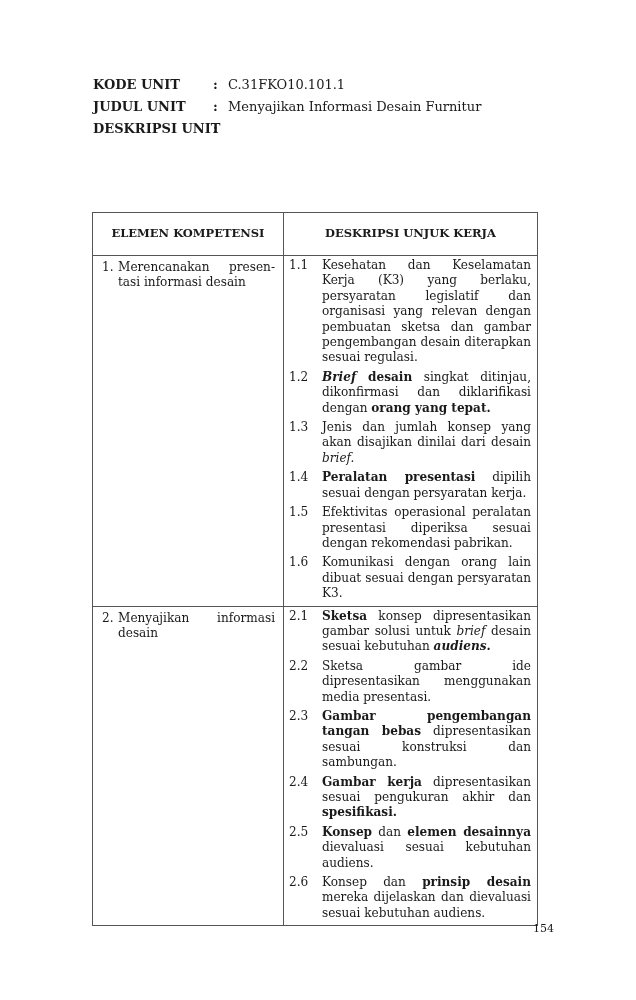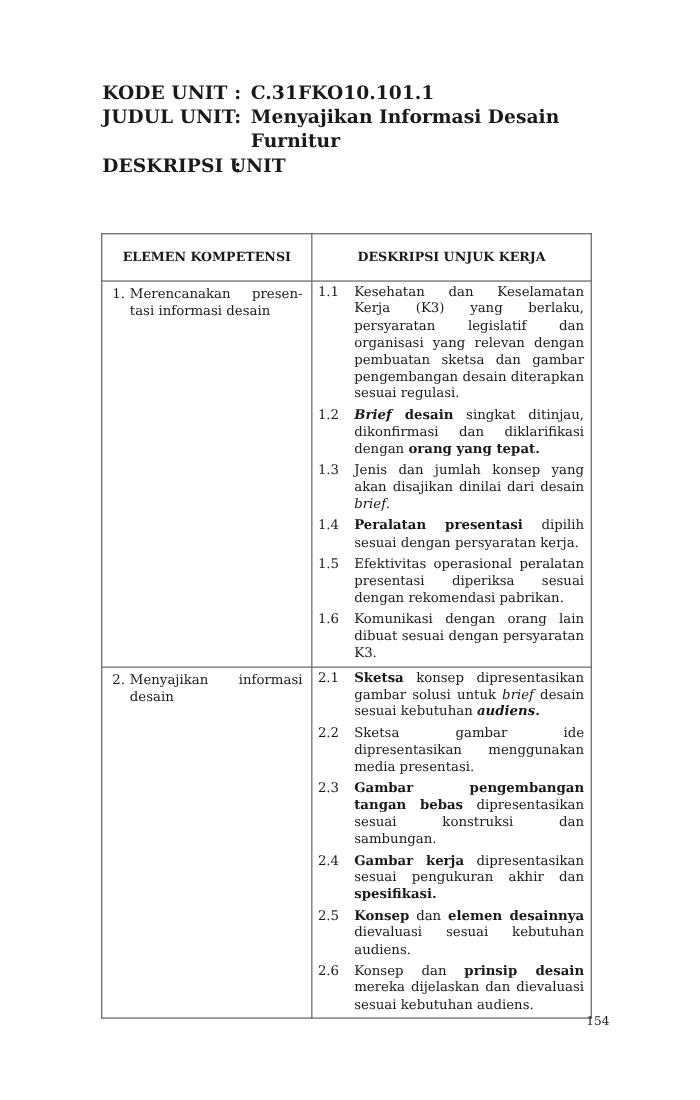--- a/index.html
+++ b/index.html
@@ -1,26 +1,26 @@
 <!DOCTYPE html>
 <html><head>
 <meta charset="utf-8">
 <style>
   html, body { margin: 0; padding: 0; }
   body {
     width: 636px; height: 1000px; background: #ffffff; position: relative;
     font-family: "DejaVu Serif", "Liberation Serif", serif; color: #1a1a1a;
     overflow: hidden;
   }
-  .meta { position: absolute; left: 93px; top: 74px; width: 470px; font-size: 17px; }
+  .meta { position: absolute; left: 93px; top: 74px; width: 470px; font-size: 13px; }
   .meta-row { display: flex; line-height: 22px; }
   .meta-key { width: 120px; font-weight: bold; white-space: nowrap; }
   .meta-sep { width: 15px; font-weight: bold; }
   .meta-val { flex: 1; }
-  .meta-val.bold { font-weight: bold; }
+  .meta-val.bold { font-weight: normal; }
   .meta-desc { text-align: justify; line-height: 24px; margin-top: -1px; }
 
   table.kuk {
     position: absolute; left: 92px; top: 212px; width: 446px;
     border-collapse: collapse; font-size: 12.1px; line-height: 15.4px;
   }
   table.kuk td, table.kuk th { border: 1.4px solid #555; vertical-align: top; }
   table.kuk th { height: 40px; font-weight: bold; font-size: 11.5px; text-align: center; vertical-align: middle; }
   .col1 { width: 188px; }
   .elemen { padding: 3px 7px 0 8px; display: flex; }

